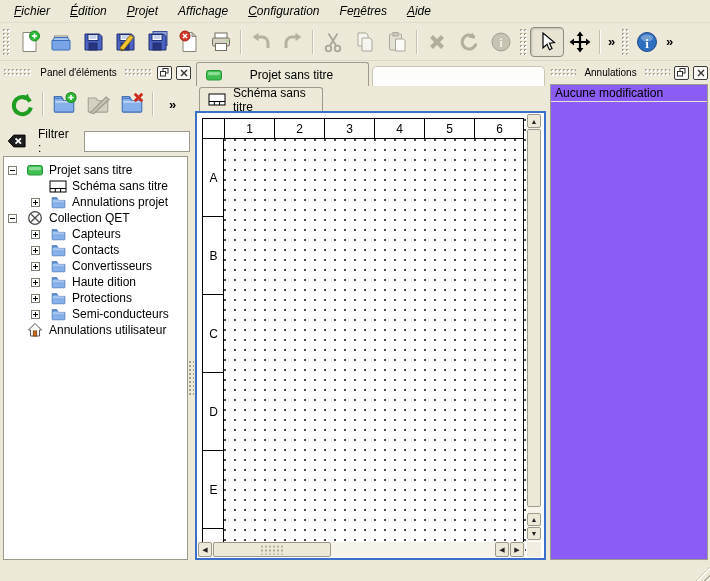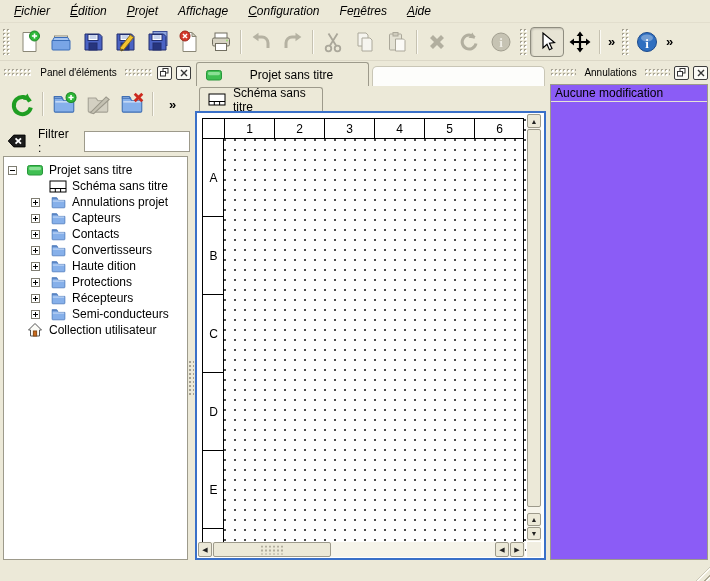--- a/index.html
+++ b/index.html
@@ -437,20 +437,29 @@
   </div>
   <div class="trow d1">
     <span class="exp plus"></span>
     <span class="ticon">
         <svg width="17" height="17" viewBox="0 0 24 24">
           <use href="#s-folder"></use>
         </svg>
       </span>
     <span class="tlabel">Annulations projet</span>
   </div>
+  <div class="trow d0">
+    <span class="exp minus"></span>
+    <span class="ticon">
+        <svg width="16" height="16" viewBox="0 0 16 16">
+          <use href="#s-qet"></use>
+        </svg>
+      </span>
+    <span class="tlabel">Collection QET</span>
+  </div>
   <div class="trow d1">
     <span class="exp plus"></span>
     <span class="ticon">
         <svg width="17" height="17" viewBox="0 0 24 24">
           <use href="#s-folder"></use>
         </svg>
       </span>
     <span class="tlabel">Capteurs</span>
   </div>
   <div class="trow d1">
@@ -481,47 +490,38 @@
     <span class="tlabel">Haute dition</span>
   </div>
   <div class="trow d1">
     <span class="exp plus"></span>
     <span class="ticon">
         <svg width="17" height="17" viewBox="0 0 24 24">
           <use href="#s-folder"></use>
         </svg>
       </span>
     <span class="tlabel">Protections</span>
-  </div>
-  <div class="trow d1">
-    <span class="exp plus"></span>
-    <span class="ticon">
-        <svg width="17" height="17" viewBox="0 0 24 24">
-          <use href="#s-folder"></use>
-        </svg>
-      </span>
-    <span class="tlabel">Récepteurs</span>
   </div>
   <div class="trow d1">
     <span class="exp plus"></span>
     <span class="ticon">
         <svg width="17" height="17" viewBox="0 0 24 24">
           <use href="#s-folder"></use>
         </svg>
       </span>
     <span class="tlabel">Semi-conducteurs</span>
   </div>
   <div class="trow d0">
     <span class="exp"></span>
     <span class="ticon">
         <svg width="16" height="16" viewBox="0 0 16 16">
           <use href="#s-home"></use>
         </svg>
       </span>
-    <span class="tlabel">Collection utilisateur</span>
+    <span class="tlabel">Annulations utilisateur</span>
   </div>
 </div>
 
 <div class="vsplit" style="left:188px;width:7px;">
     <span class="grip"></span>
   </div>
 
 <div class="tabrow1">
   <div class="tabbar-rest"></div>
   <div class="tab1">

